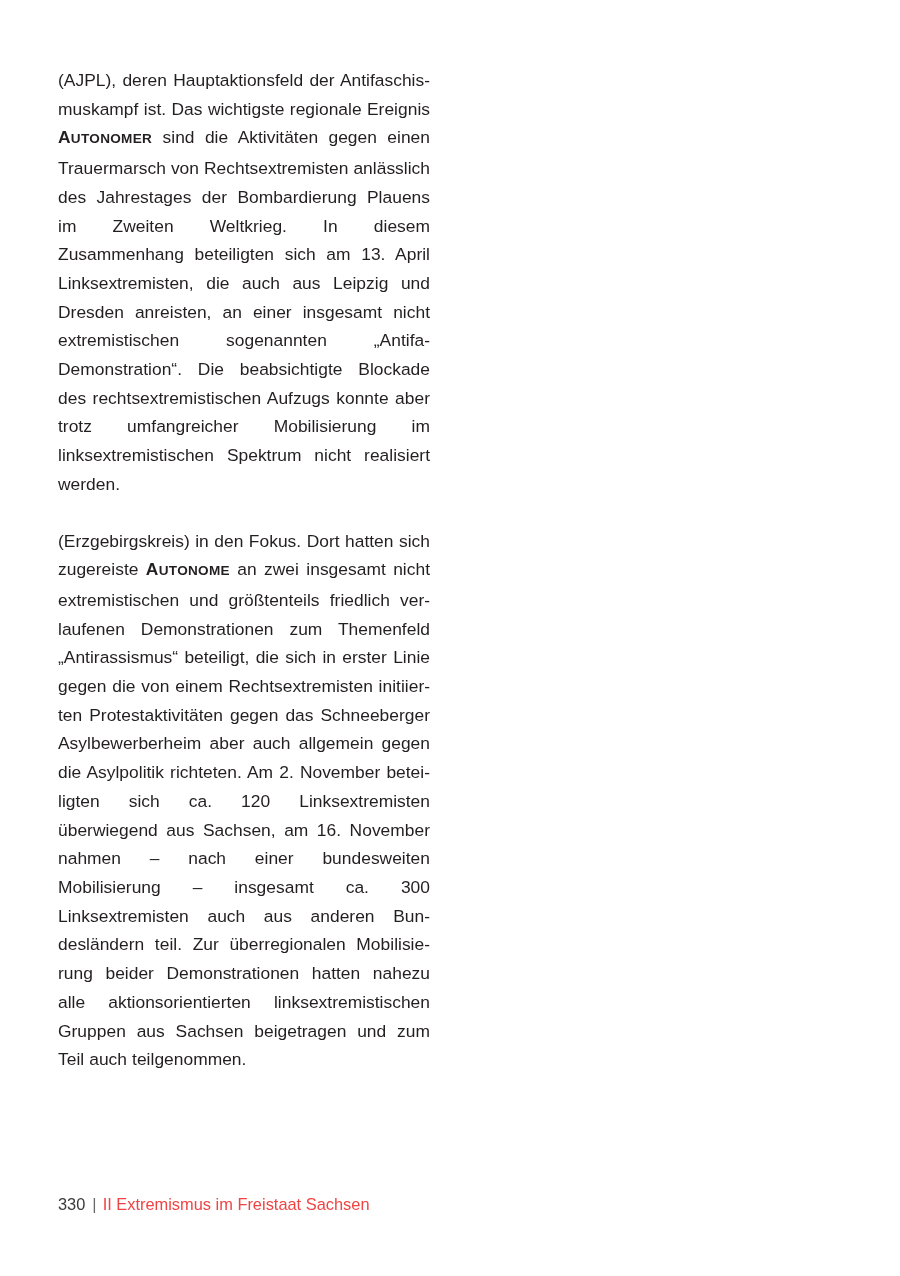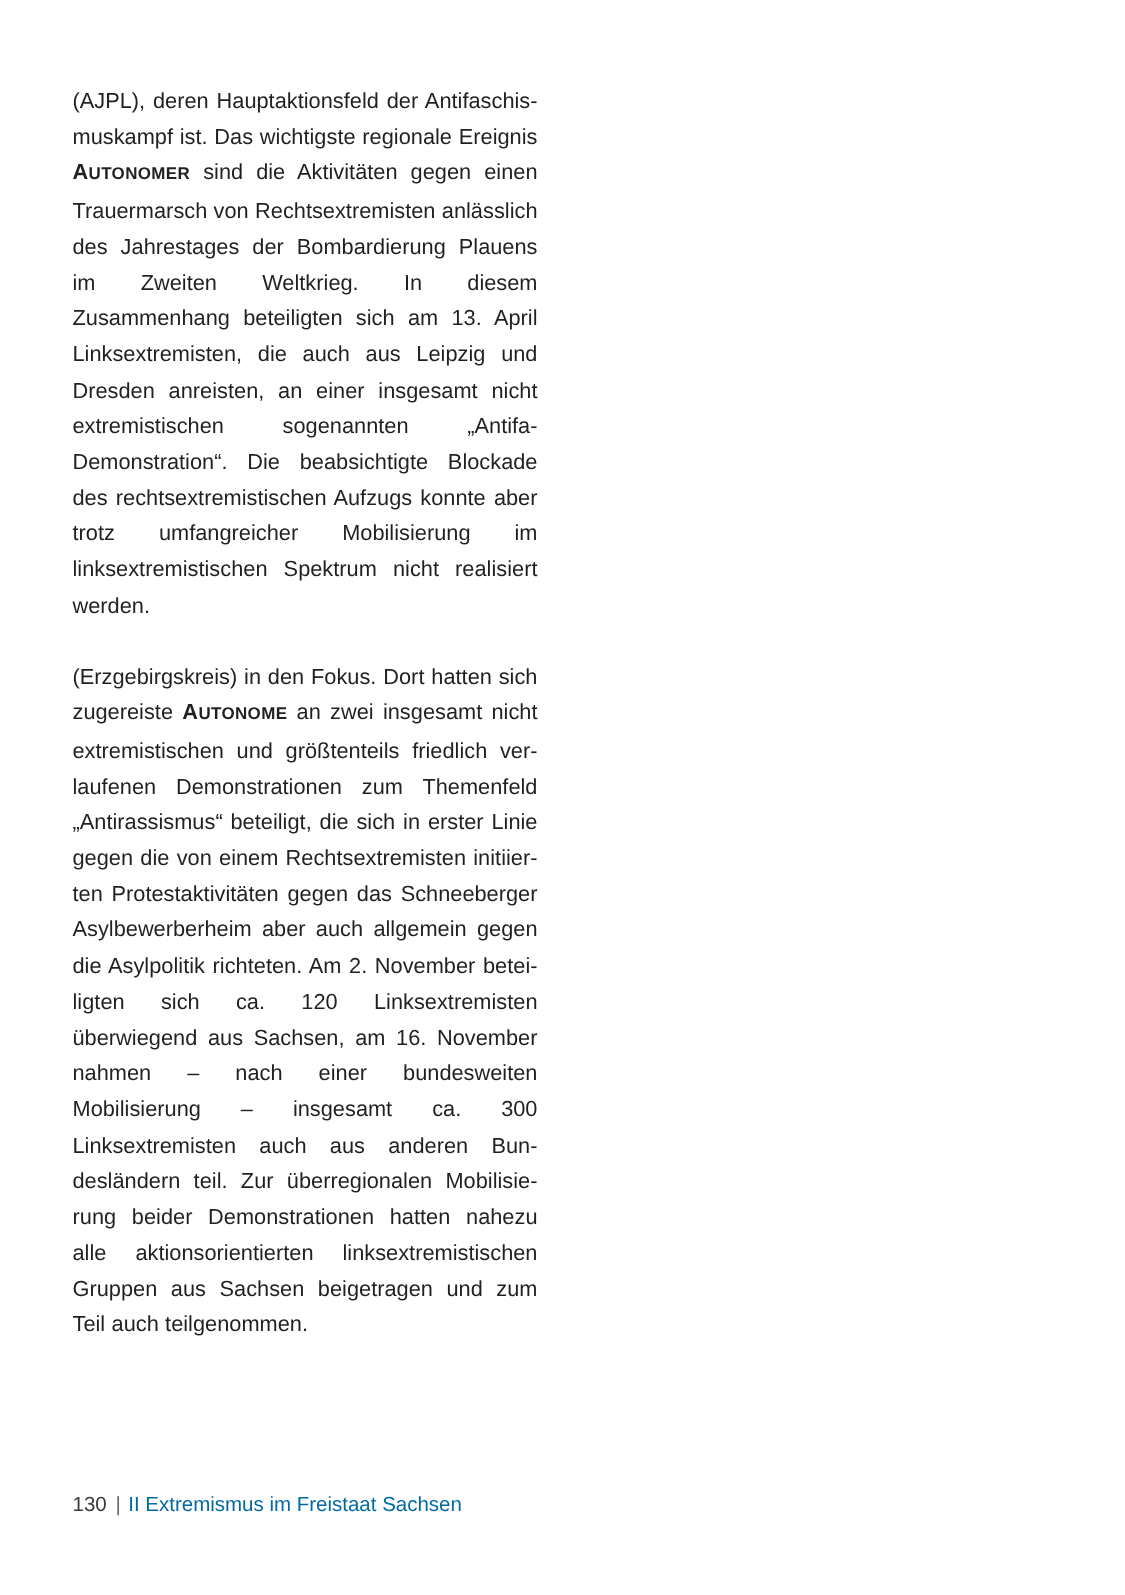--- a/index.html
+++ b/index.html
@@ -73,36 +73,36 @@
     line-height: 22px;
     color: #3a3a3a;
     white-space: nowrap;
   }
   .footer .sep {
     display: inline-block;
     padding: 0 6px 0 7px;
     color: #6a6a6a;
   }
   .footer .pagenum { color: #3a3a3a; }
-  .footer .chaptitle { color: #0369a1; }
+  .footer .chaptitle { color: #ef4444; }
 </style>
 </head>
 <body>
 
 <div class="page">
 
   <div class="columns">
 
     <div class="column">
       <p class="para">(AJPL), deren Hauptaktionsfeld der Antifaschis­muskampf ist. Das wichtigste regionale Ereig­nis <span class="sc sc-manual"><span class="sc-first">A</span><span class="sc-rest">UTONOMER</span></span> sind die Aktivitäten gegen einen Trauermarsch von Rechtsextremisten anlässlich des Jahrestages der Bombardierung Plauens im Zweiten Weltkrieg. In diesem Zusammenhang beteiligten sich am 13. April Linksextremisten, die auch aus Leipzig und Dresden anreisten, an einer insgesamt nicht extremistischen so­genannten „Antifa-Demonstration“. Die beab­sichtigte Blockade des rechtsextremistischen Aufzugs konnte aber trotz umfangreicher Mobi­lisierung im linksextremistischen Spektrum nicht realisiert werden.</p>
     </div>
 
     <div class="column">
       <p class="para">(Erzgebirgskreis) in den Fokus. Dort hatten sich zugereiste <span class="sc sc-manual"><span class="sc-first">A</span><span class="sc-rest">UTONOME</span></span> an zwei insgesamt nicht extremistischen und größtenteils friedlich ver­laufenen Demonstrationen zum Themenfeld „Antirassismus“ beteiligt, die sich in erster Linie gegen die von einem Rechtsextremisten initiier­ten Protestaktivitäten gegen das Schneeberger Asylbewerberheim aber auch allgemein gegen die Asylpolitik richteten. Am 2. November betei­ligten sich ca. 120 Linksextremisten überwiegend aus Sachsen, am 16. November nahmen – nach einer bundesweiten Mobilisierung – insgesamt ca. 300 Linksextremisten auch aus anderen Bun­desländern teil. Zur überregionalen Mobilisie­rung beider Demonstrationen hatten nahezu alle aktionsorientierten linksextremistischen Grup­pen aus Sachsen beigetragen und zum Teil auch teilgenommen.</p>
     </div>
 
   </div>
 
   <div class="footer">
-    <span class="pagenum">130</span><span class="sep">|</span><span class="chaptitle">II Extremismus im Freistaat Sachsen</span>
+    <span class="pagenum">330</span><span class="sep">|</span><span class="chaptitle">II Extremismus im Freistaat Sachsen</span>
   </div>
 
 </div>
 
 </body></html>

